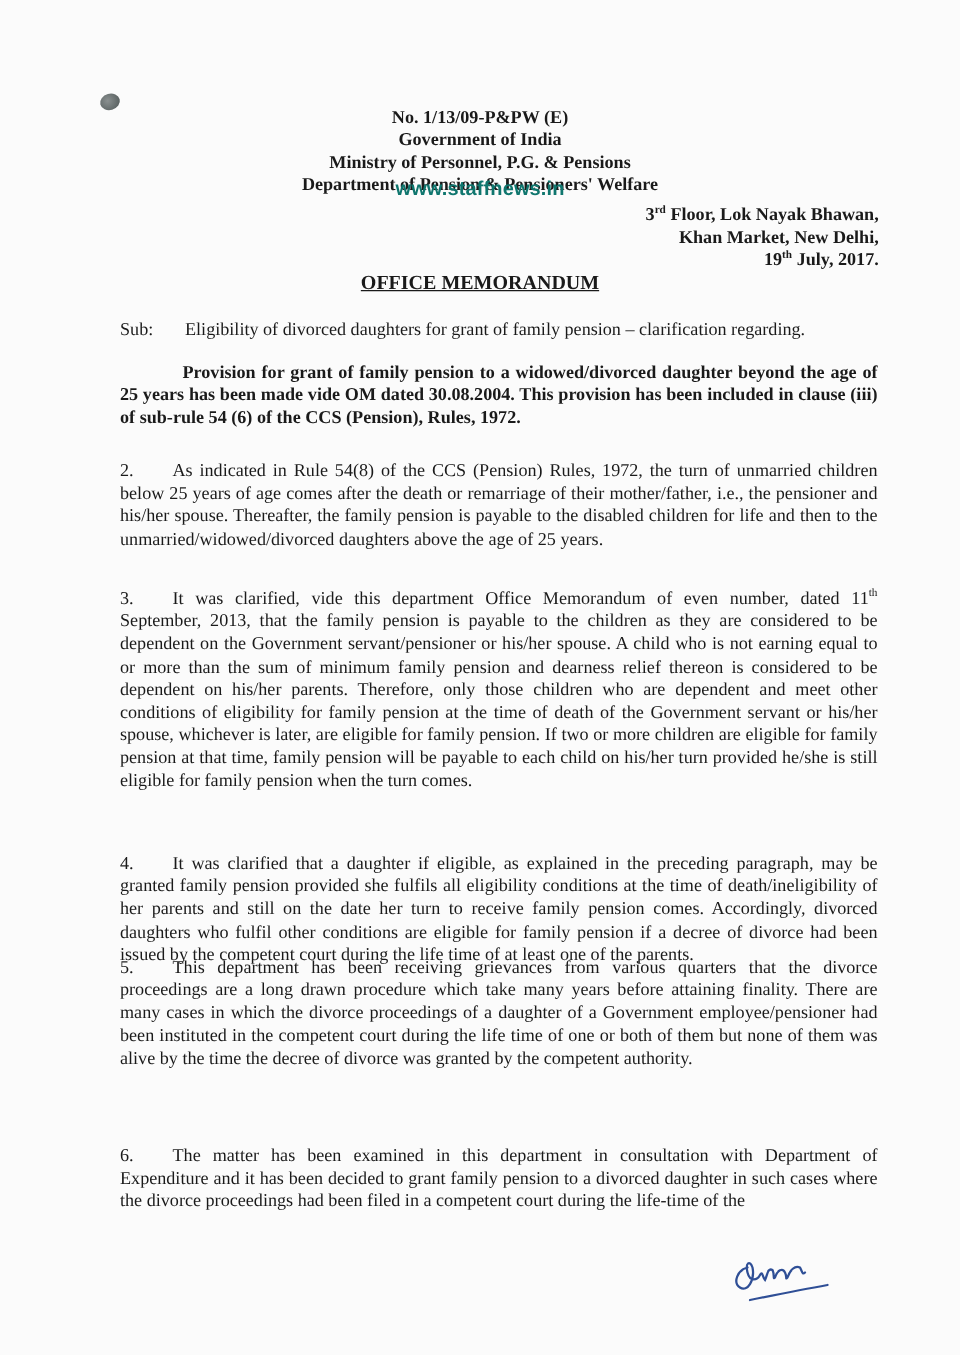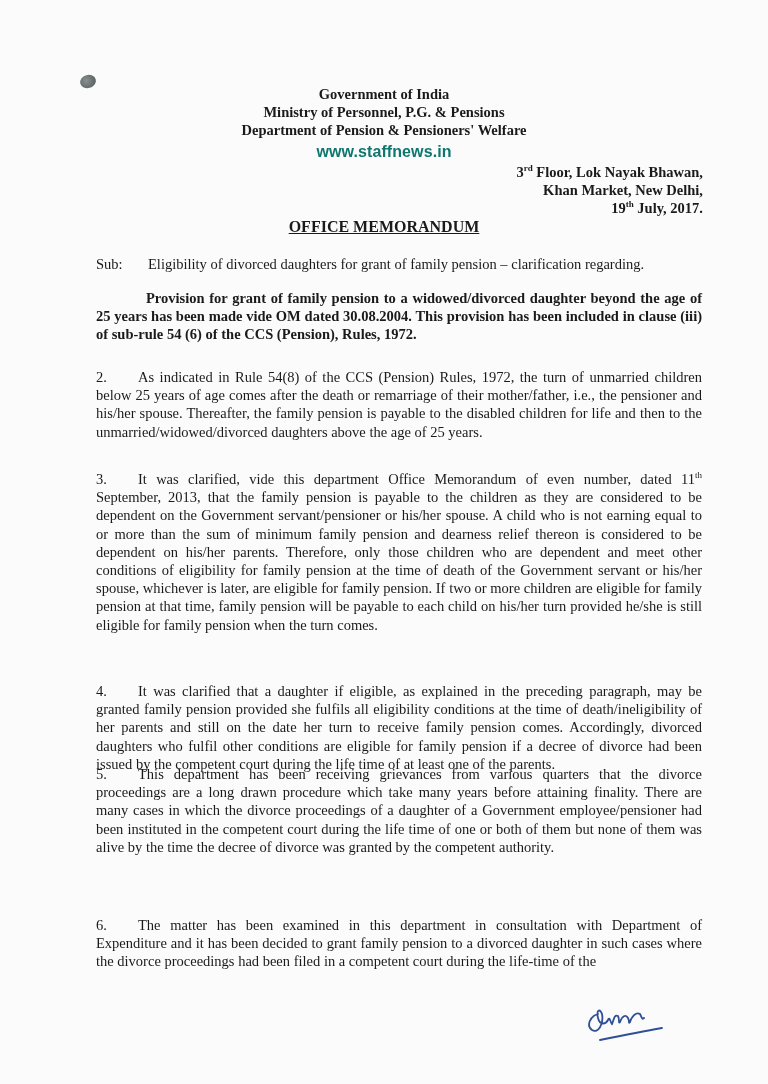--- a/index.html
+++ b/index.html
@@ -49,20 +49,21 @@
   .sig {
     position:absolute; left:580px; top:1000px; width:110px; height:45px;
   }
 </style>
 </head>
 <body>
 
 <div class="punch"></div>
 
 <div class="hdr" style="top:85px;">
+  <div>No. 1/13/09-P&amp;PW (E)</div>
   <div>Government of India</div>
   <div>Ministry of Personnel, P.G. &amp; Pensions</div>
   <div>Department of Pension &amp; Pensioners' Welfare</div>
 </div>
 
 <div class="web">www.staffnews.in</div>
 
 <div class="addr">
   <div><span>3</span><sup>rd</sup><span> Floor, Lok Nayak Bhawan,</span></div>
   <div>Khan Market, New Delhi,</div>

